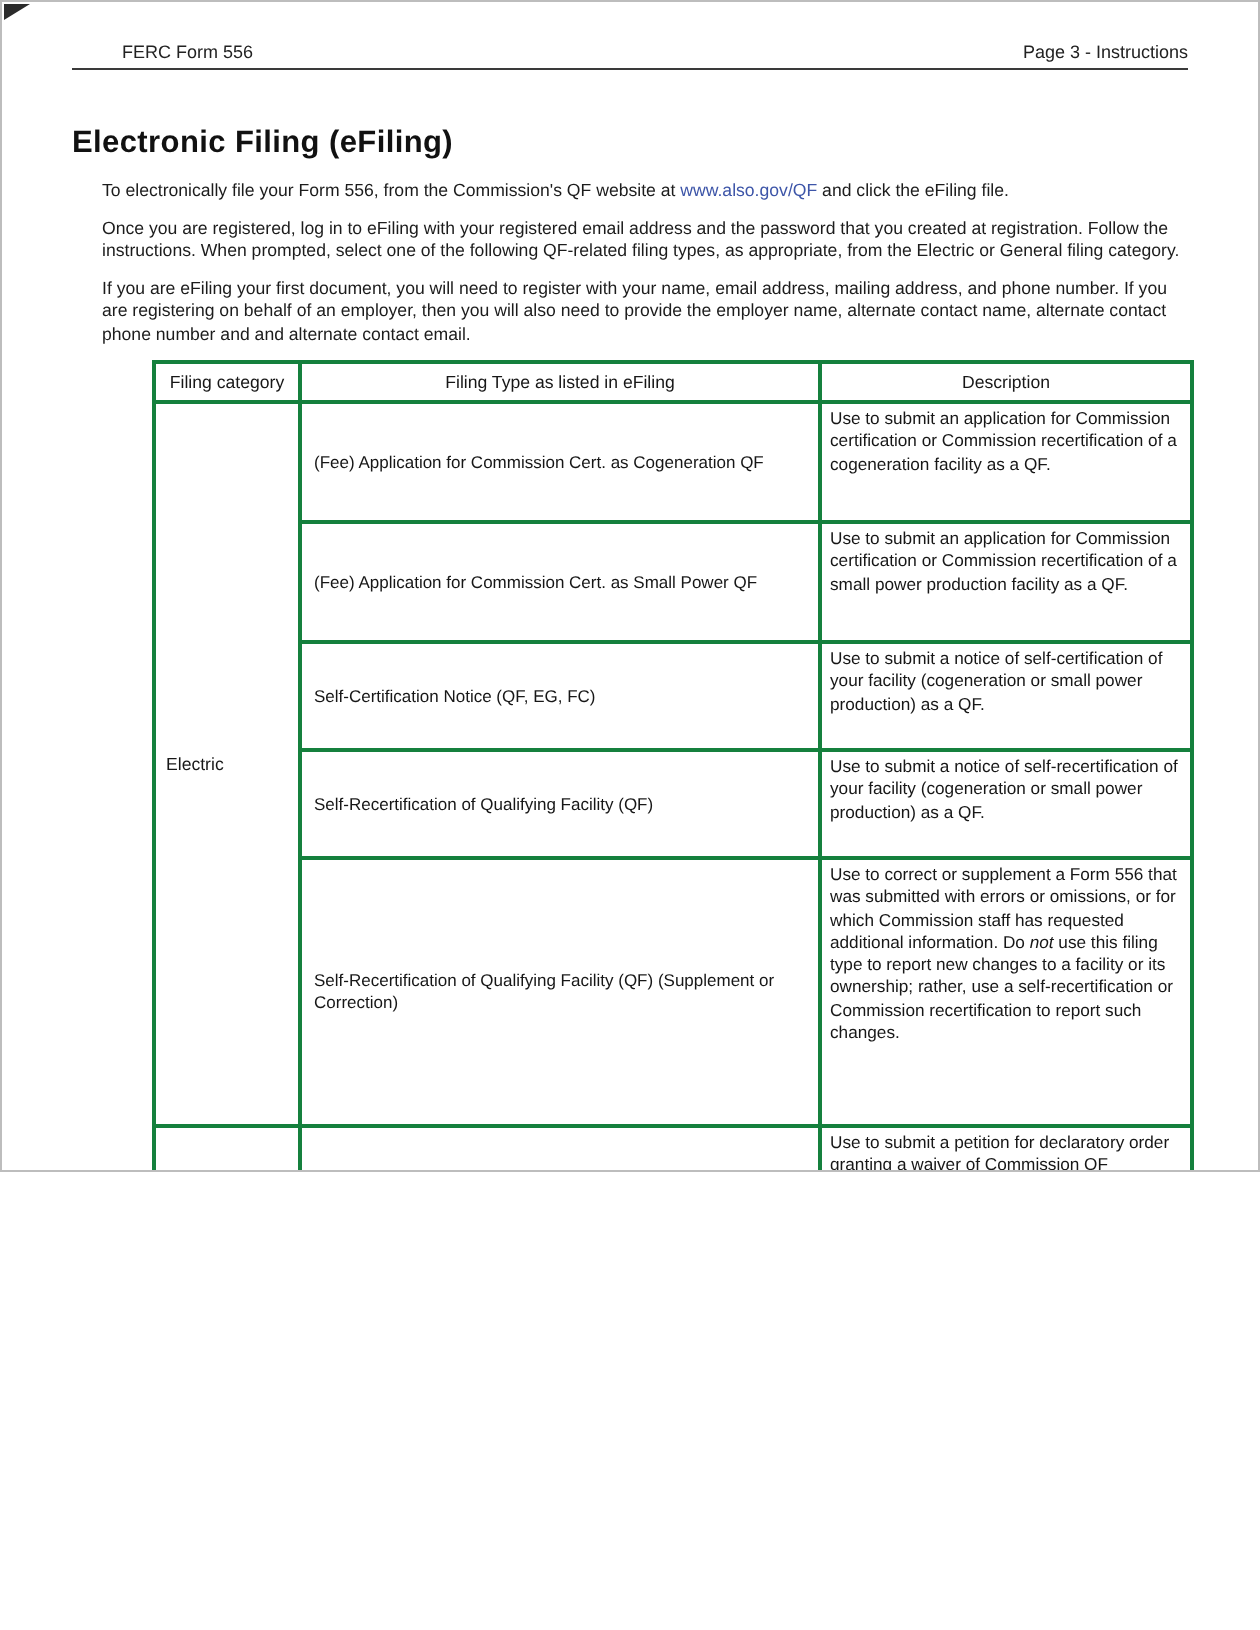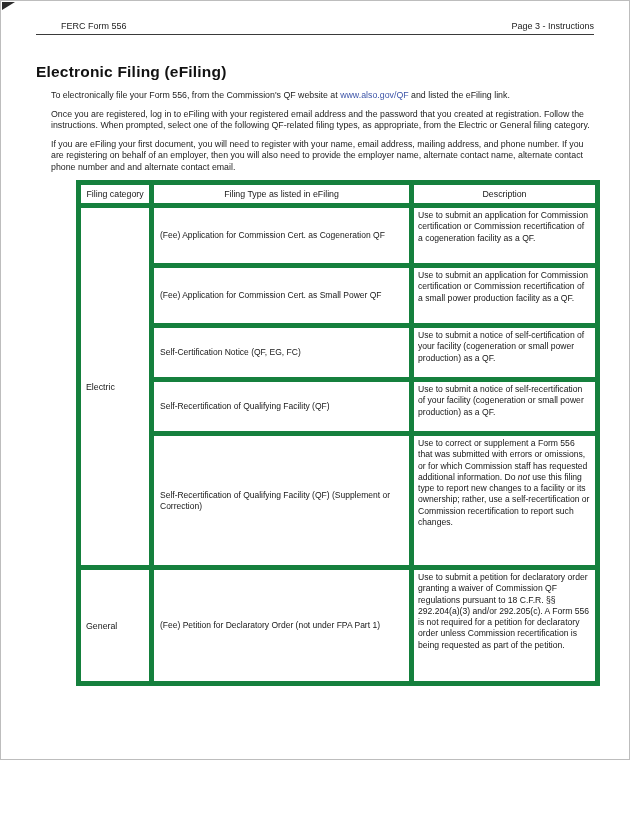--- a/index.html
+++ b/index.html
@@ -4,21 +4,21 @@
 <style>
   * { margin:0; padding:0; box-sizing:border-box; }
   html, body { background:#ffffff; }
   body {
     width:630px; height:815px;
     font-family:"Liberation Sans","DejaVu Sans",sans-serif;
     color:#171717;
   }
   .page {
     position:relative;
-    width:630px; height:760px;
+    width:630px; height:586px;
     background:#ffffff;
     border:1px solid #bdbdbd;
     padding:20px 35px 0 35px;
     overflow:hidden;
   }
   .corner-mark {
     position:absolute; top:1px; left:1px;
     width:0; height:0;
     border-top:8px solid #2b2b2b;
     border-right:13px solid transparent;
@@ -44,21 +44,21 @@
   }
   .link { color:#3d55a8; text-decoration:none; cursor:pointer; }
   .filing-table {
     border-collapse:collapse; table-layout:fixed;
     width:519px;
     margin:5px 0 10px 40px;
   }
   .filing-table col.c1 { width:73px; }
   .filing-table col.c2 { width:260px; }
   .filing-table col.c3 { width:186px; }
-  .filing-table th, .filing-table td { border:5px solid #15803d; }
+  .filing-table th, .filing-table td { border:2px solid #15803d; }
   .filing-table th {
     font-size:8.8px; font-weight:normal; text-align:center;
     padding:4px 2px; height:20px;
   }
   td.cat  { font-size:8.8px; vertical-align:middle; padding:2px 2px 2px 5px; }
   td.ft   { font-size:8.5px; vertical-align:middle; padding:3px 3px 3px 6px; line-height:11px; }
   td.desc { font-size:8.6px; vertical-align:top; padding:2px 4px 3px 4px; line-height:11.3px; }
   tr.r0 { height:60px; }
   tr.r1 { height:60px; }
   tr.r2 { height:54px; }
@@ -74,21 +74,21 @@
   <div class="corner-mark"></div>
 
   <div class="page-header">
     <span>FERC Form 556</span>
     <span>Page 3 - Instructions</span>
   </div>
   <hr class="header-rule">
 
   <div class="page-title">Electronic Filing (eFiling)</div>
 
-  <p class="para"><span>To electronically file your Form 556, from the Commission's QF website at </span><a class="link">www.also.gov/QF</a><span> and listed the eFiling link.</span></p>
+  <p class="para"><span>To electronically file your Form 556, from the Commission's QF website at </span><a class="link">www.also.gov/QF</a><span> and click the eFiling file.</span></p>
 
   <p class="para">Once you are registered, log in to eFiling with your registered email address and the password that you created at registration.  Follow the instructions.  When prompted, select one of the following QF-related filing types, as appropriate, from the Electric or General filing category.</p>
 
   <p class="para">If you are eFiling your first document, you will need to register with your name, email address, mailing address, and phone number.  If you are registering on behalf of an employer, then you will also need to provide the employer name, alternate contact name, alternate contact phone number and and alternate contact email.</p>
 
   <table class="filing-table">
     <colgroup>
         <col class="c1">
         <col class="c2">
         <col class="c3">

